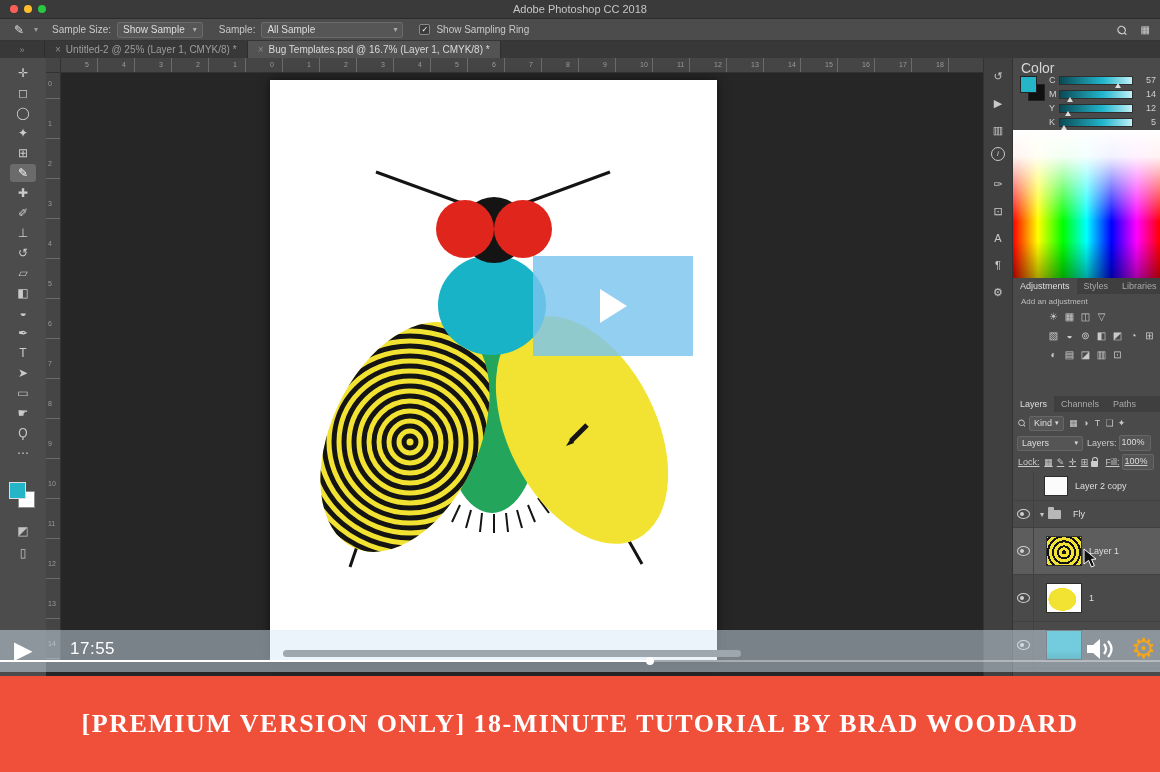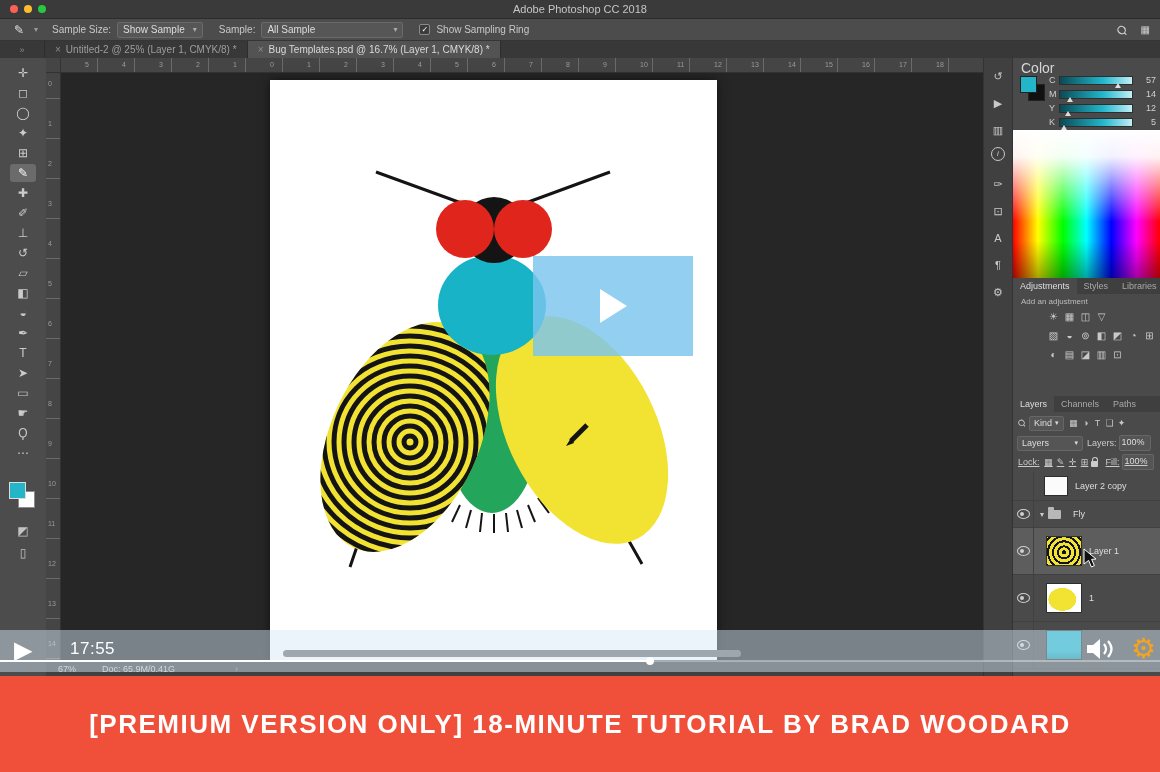--- a/index.html
+++ b/index.html
@@ -128,21 +128,21 @@
   .vp-play{position:absolute;left:14px;top:5px;color:#ffffff;font-size:24px;line-height:30px;}
   .vp-time{position:absolute;left:70px;top:9px;color:#ffffff;font-size:17px;letter-spacing:0.5px;}
   .vp-track{position:absolute;left:0;right:0;top:30px;height:2px;background:rgba(255,255,255,0.35);}
   .vp-fill{position:absolute;left:0;top:30px;height:2px;background:#ffffff;}
   .vp-knob{position:absolute;top:27px;width:8px;height:8px;border-radius:50%;background:#ffffff;}
   .vp-volume{position:absolute;right:44px;top:7px;}
   .vp-gear{position:absolute;right:4px;top:2px;font-size:28px;}
 
   
   .banner{position:absolute;left:0;right:0;bottom:0;height:96px;display:flex;align-items:center;justify-content:center;z-index:50;}
-  .banner-text{color:#ffffff;font-size:26px;font-weight:700;letter-spacing:1.5px;white-space:nowrap;}
+  .banner-text{color:#ffffff;font-size:26px;font-weight:700;letter-spacing:1.5px;white-space:nowrap;font-family:Liberation Serif, serif;}
 </style>
 </head>
 <body>
 
 <div class="screen">
 
   <div class="titlebar">
     <div class="traffic">
       <div class="dot" style="background: rgb(255, 95, 87);"></div>
       <div class="dot" style="background: rgb(254, 188, 46);"></div>
@@ -317,25 +317,20 @@
         </g>
       </svg>
     </div>
 
     <div class="play-overlay">
       <div class="tri"></div>
     </div>
 
     <div class="hscroll"></div>
 
-    <div class="statusbar">
-      <span class="zoom">67%</span>
-      <span class="doc">Doc: 65.9M/0.41G</span>
-      <span class="chev">›</span>
-    </div>
   </div>
 
   <div class="strip" id="panel-strip">
       <div class="strip-icon" style="top: 8px;">↺</div>
       <div class="strip-icon" style="top: 35px;">▶</div>
       <div class="strip-icon" style="top: 62px;">▥</div>
       <div class="strip-icon circled" style="top: 89px;">i</div>
       <div class="strip-icon" style="top: 116px;">✑</div>
       <div class="strip-icon" style="top: 143px;">⊡</div>
       <div class="strip-icon" style="top: 170px;">A</div>

